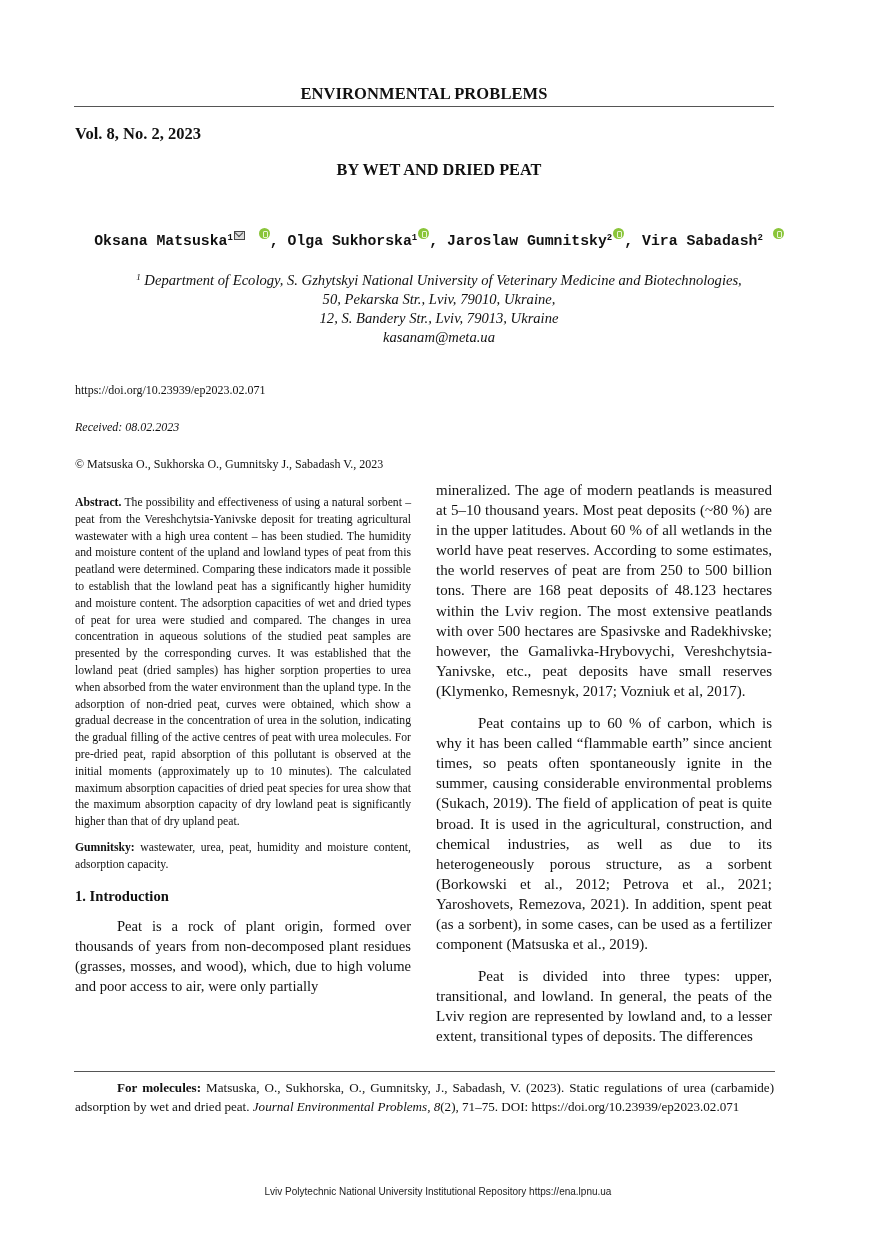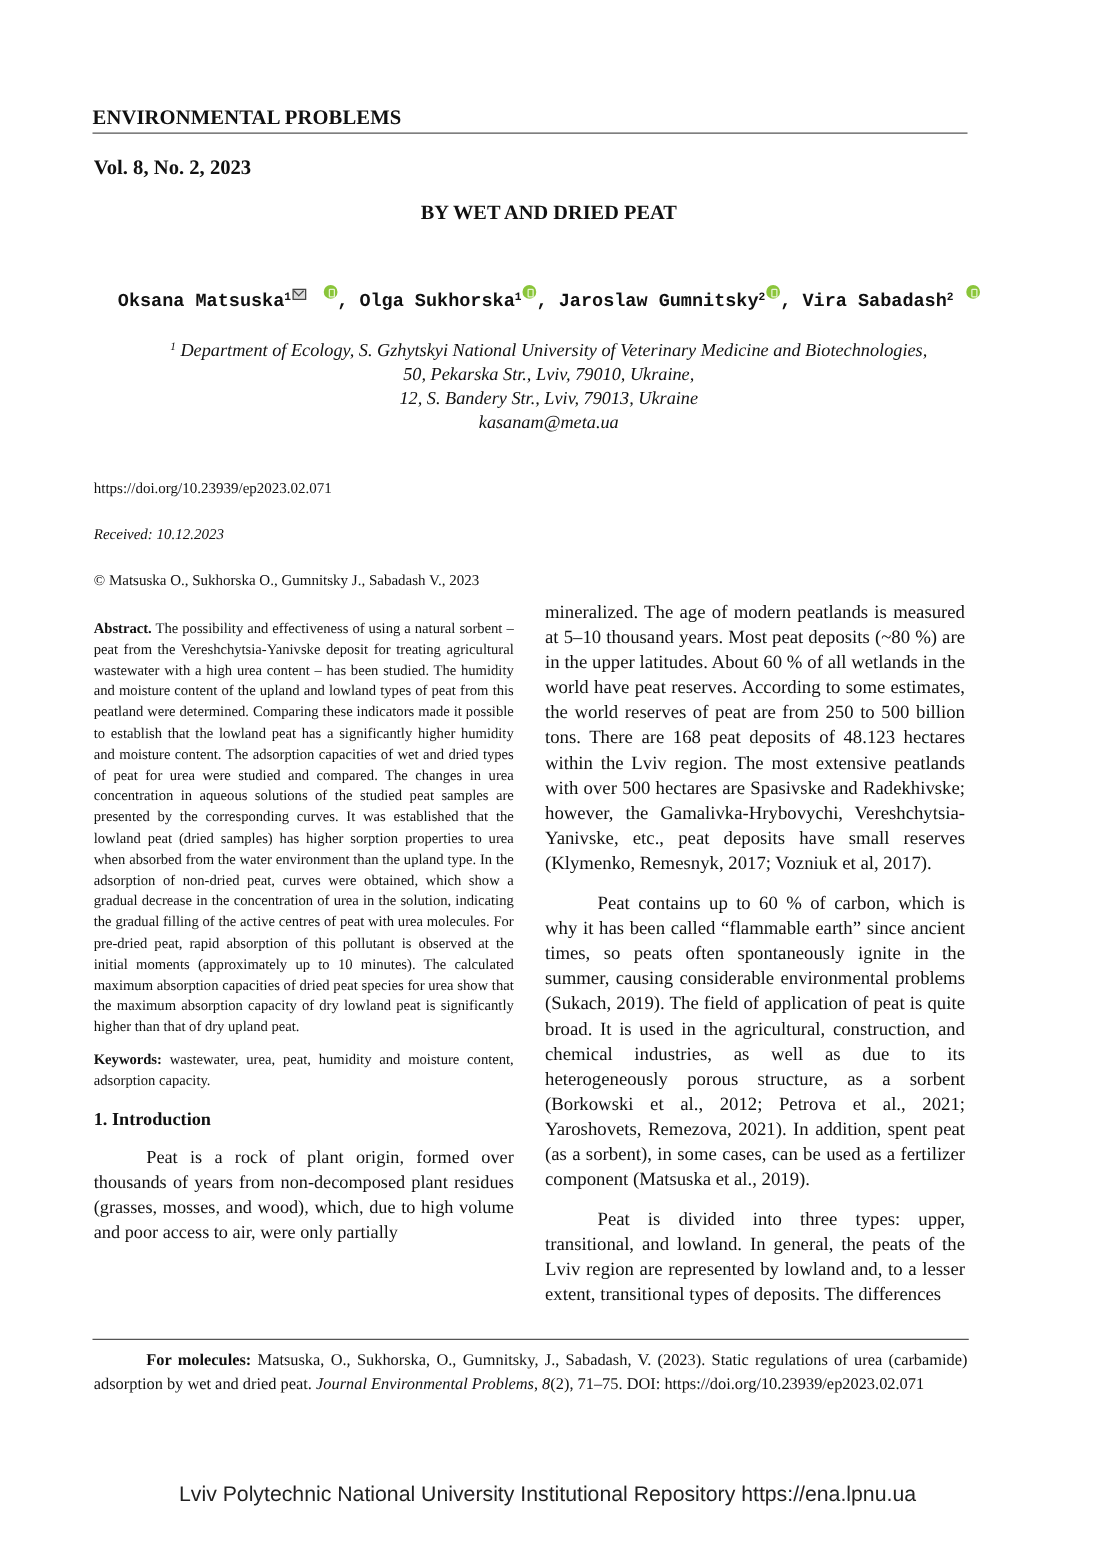--- a/index.html
+++ b/index.html
@@ -1,17 +1,17 @@
 <!DOCTYPE html>
 <html><head>
 <meta charset="utf-8">
 <style>
   html, body { margin: 0; padding: 0; background: #ffffff; }
   body { width: 876px; height: 1240px; position: relative; overflow: hidden; color: #111; font-family: "Liberation Serif", serif; }
-  .journal-header { position: absolute; left: 74px; top: 84px; width: 700px; text-align: left; font-weight: bold; font-size: 16.5px; padding-bottom: 2px; border-bottom: 1.3px solid #555; letter-spacing: 0.1px; }
+  .journal-header { position: absolute; left: 74px; top: 84px; width: 700px; text-align: center; font-weight: bold; font-size: 16.5px; padding-bottom: 2px; border-bottom: 1.3px solid #555; letter-spacing: 0.1px; }
   .volume { position: absolute; left: 75px; top: 124px; font-weight: bold; font-size: 16.5px; }
   .title { position: absolute; left: 74px; top: 159px; width: 730px; text-align: center; font-weight: bold; font-size: 16.3px; line-height: 21px; }
   .authors { position: absolute; left: 74px; top: 228px; width: 730px; text-align: center; font-weight: bold; font-size: 14.8px; font-family: Liberation Mono, monospace; }
   .authors sup { font-size: 9px; vertical-align: 5px; font-weight: bold; }
   .orcid { display: inline-block; width: 11px; height: 11px; border-radius: 50%; background: #8ac53a; vertical-align: 6px; margin-left: 1px; position: relative; }
   .orcid::after { content: ""; position: absolute; left: 4px; top: 3px; width: 3px; height: 5px; border: 0.8px solid #e8f5d6; border-radius: 1px; }
   .mail { display: inline-block; width: 9px; height: 7px; border: 1px solid #444; vertical-align: 5px; margin: 0 4px 0 1px; position: relative; background:#ddd; }
   .mail::after { content: ""; position: absolute; left: 1px; top: -2px; width: 5px; height: 5px; border-right: 1px solid #444; border-bottom: 1px solid #444; transform: rotate(45deg); }
   .affil { position: absolute; left: 74px; top: 268px; width: 730px; text-align: center; font-style: italic; font-size: 14.6px; line-height: 19px; }
   .affil .b { font-weight: normal; }
@@ -26,21 +26,21 @@
   .col-left .kw { margin-top: 9px; }
   .section-heading { font-weight: bold; font-size: 14.6px; margin: 14px 0 12px 0; }
   .intro { font-size: 14.6px; line-height: 20px; text-indent: 42px; }
   .col-right { position: absolute; left: 436px; top: 480px; width: 336px; font-size: 15px; line-height: 20.1px; text-align: justify; }
   .col-right p { margin: 0; }
   .col-right .indent { text-indent: 42px; margin-top: 12px; }
   .footer-rule { position: absolute; left: 74px; top: 1071px; width: 701px; border-top: 1.3px solid #555; }
   .citation { position: absolute; left: 75px; top: 1078px; width: 699px; font-size: 13.1px; line-height: 19px; text-align: justify; font-family: "Liberation Serif", serif; }
   .citation .lead { font-weight: bold; padding-left: 42px; }
   .citation i { font-style: italic; }
-  .repo { position: absolute; left: 0; top: 1186px; width: 876px; text-align: center; font-family: "Liberation Sans", sans-serif; font-size: 17px; color: #222; }
+  .repo { position: absolute; left: 0; top: 1186px; width: 876px; text-align: center; font-family: "Liberation Sans", sans-serif; font-size: 10px; color: #222; }
   b { font-weight: bold; }
 </style>
 </head>
 <body>
 
 <div class="journal-header">ENVIRONMENTAL PROBLEMS</div>
 <div class="volume">Vol. 8, No. 2, 2023</div>
 
 <div class="title">
   <div>BY WET AND DRIED PEAT</div>
@@ -51,26 +51,26 @@
 </div>
 
 <div class="affil">
   <div class="b"><sup>1</sup> <span>Department of Ecology, S. Gzhytskyi National University of Veterinary Medicine and Biotechnologies,</span></div>
   <div class="b">50,  Pekarska Str., Lviv, 79010, Ukraine,</div>
   <div class="b">12, S. Bandery Str., Lviv, 79013, Ukraine</div>
   <div class="email">kasanam@meta.ua</div>
 </div>
 
 <div class="meta doi">https://doi.org/10.23939/ep2023.02.071</div>
-<div class="meta received">Received: 10.12.2023</div>
+<div class="meta received">Received: 08.02.2023</div>
 <div class="meta copyright">© Matsuska O., Sukhorska O., Gumnitsky J., Sabadash V., 2023</div>
 
 <div class="col-left">
   <p><b>Abstract.</b><span> The possibility and effectiveness of using a natural sorbent – peat from the Vereshchytsia-Yanivske deposit for treating agricultural wastewater with a high urea content – has been studied. The humidity and moisture content of the upland and lowland types of peat from this peatland were determined. Comparing these indicators made it possible to establish that the lowland peat has a significantly higher humidity and moisture content. The adsorption capacities of wet and dried types of peat for urea were studied and compared. The changes in urea concentration in aqueous solutions of the studied peat samples are presented by the corresponding curves. It was established that the lowland peat (dried samples) has higher sorption properties to urea when absorbed from the water environment than the upland type. In the adsorption of non-dried peat, curves were obtained, which show a gradual decrease in the concentration of urea in the solution, indicating the gradual filling of the active centres of peat with urea molecules. For pre-dried peat, rapid absorption of this pollutant is observed at the initial moments (approximately up to 10 minutes). The calculated maximum absorption capacities of dried peat species for urea show that the maximum absorption capacity of dry lowland peat is significantly higher than that of dry upland peat.</span></p>
-  <p class="kw"><b>Keywords:</b><span> wastewater, urea, peat, humidity and moisture content, adsorption capacity.</span></p>
+  <p class="kw"><b>Gumnitsky:</b><span> wastewater, urea, peat, humidity and moisture content, adsorption capacity.</span></p>
   <div class="section-heading">1. Introduction</div>
   <p class="intro">Peat is a rock of plant origin, formed over thousands of years from non-decomposed plant residues (grasses, mosses, and wood), which, due to high volume and poor access to air, were only partially</p>
 </div>
 
 <div class="col-right">
   <p>mineralized. The age of modern peatlands is measured at 5–10 thousand years. Most peat deposits (~80 %) are in the upper latitudes. About 60 % of all wetlands in the world have peat reserves. According to some estimates, the world reserves of peat are from 250 to 500 billion tons. There are 168 peat deposits of 48.123 hectares within the Lviv region. The most extensive peatlands with over 500 hectares are Spasivske and Radekhivske; however, the Gamalivka-Hrybovychi, Vereshchytsia-Yanivske, etc., peat deposits have small reserves (Klymenko, Remesnyk, 2017; Vozniuk et al, 2017).</p>
   <p class="indent">Peat contains up to 60 % of carbon, which is why it has been called “flammable earth” since ancient times, so peats often spontaneously ignite in the summer, causing considerable environmental problems (Sukach, 2019). The field of application of peat is quite broad. It is used in the agricultural, construction, and chemical industries, as well as due to its heterogeneously porous structure, as a sorbent (Borkowski et al., 2012; Petrova et al., 2021; Yaroshovets, Remezova, 2021). In addition, spent peat (as a sorbent), in some cases, can be used as a fertilizer component (Matsuska et al., 2019).</p>
   <p class="indent">Peat is divided into three types: upper, transitional, and lowland. In general, the peats of the Lviv region are represented by lowland and, to a lesser extent, transitional types of deposits. The differences</p>
 </div>
 

